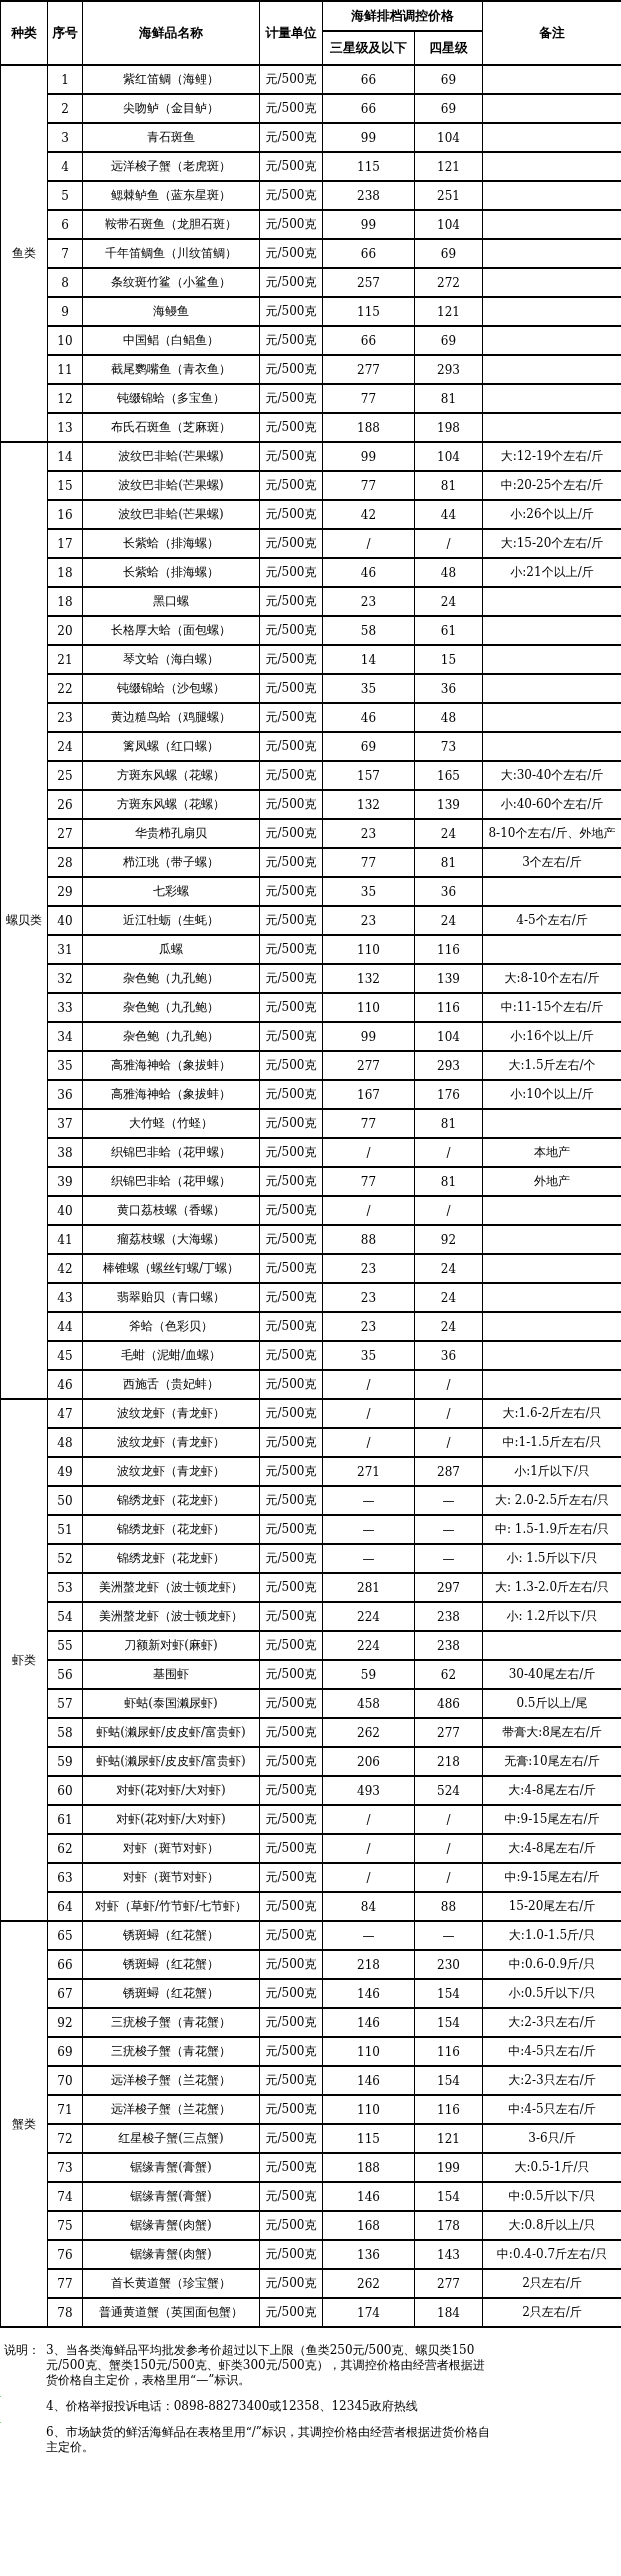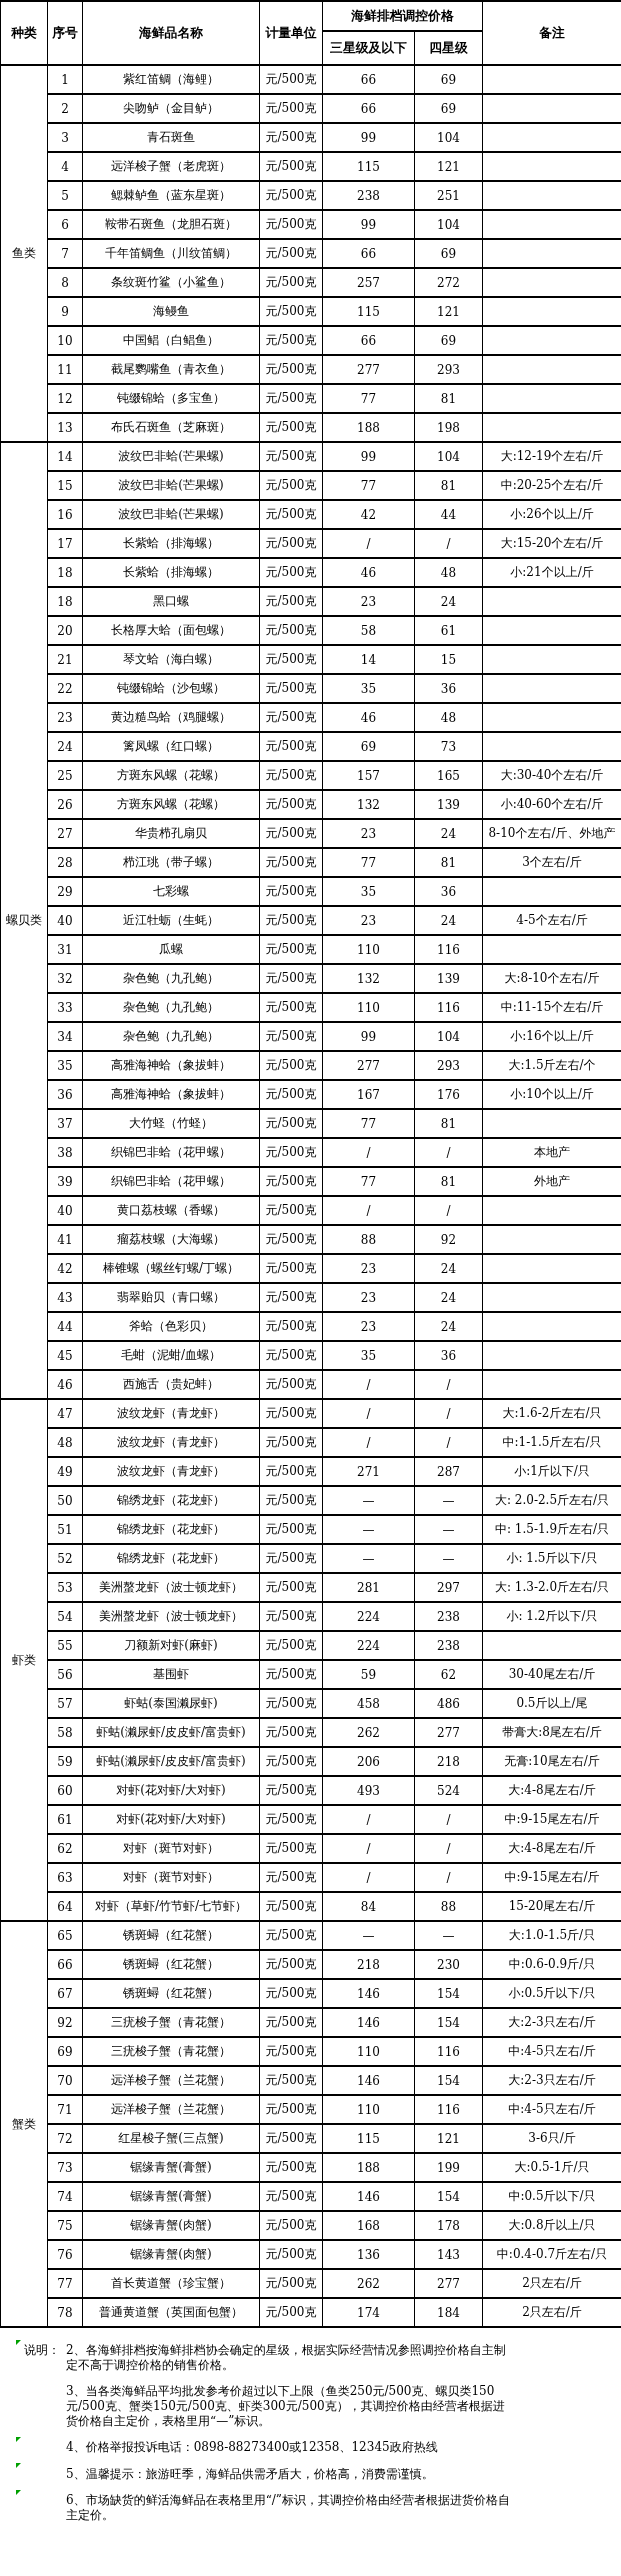--- a/index.html
+++ b/index.html
@@ -39,21 +39,21 @@
   .price-table tbody td { font-size: 12px; }
   td.cat-cell { font-size: 12px; letter-spacing: 0px; padding: 0 0.8px; }
   td.no-cell { font-size: 12px; }
   td.name-cell { font-size: 12px; }
   td.unit-cell { font-size: 12px; }
   td.p-cell { font-size: 12px; }
   td.note-cell { font-size: 11.2px; }
   .footer {
     display: flex;
     align-items: flex-start;
-    padding: 15px 0 0 24px;
+    padding: 15px 0 0 4px;
     font-size: 12px;
     line-height: 15px;
   }
   .footer-label {
     flex: none;
     width: 42px;
     white-space: nowrap;
   }
   .notes { width: 444px; }
   .note {
@@ -727,22 +727,20 @@
           <td class="p-cell">174</td>
           <td class="p-cell">184</td>
           <td class="note-cell">2只左右/斤</td>
         </tr>
       </tbody>
   </table>
 
   <div class="footer">
     <div class="footer-label">说明：</div>
     <div class="notes" id="notes-list">
-        <div class="note"><span class="comment-marker"></span>2、各海鲜排档按海鲜排档协会确定的星级，根据实际经营情况参照调控价格自主制定不高于调控价格的销售价格。</div>
         <div class="note">3、当各类海鲜品平均批发参考价超过以下上限（鱼类250元/500克、螺贝类150元/500克、蟹类150元/500克、虾类300元/500克），其调控价格由经营者根据进货价格自主定价，表格里用“—”标识。</div>
         <div class="note"><span class="comment-marker"></span>4、价格举报投诉电话：0898-88273400或12358、12345政府热线</div>
-        <div class="note"><span class="comment-marker"></span>5、温馨提示：旅游旺季，海鲜品供需矛盾大，价格高，消费需谨慎。</div>
         <div class="note"><span class="comment-marker"></span>6、市场缺货的鲜活海鲜品在表格里用“/”标识，其调控价格由经营者根据进货价格自主定价。</div>
       </div>
   </div>
 
 </div>
 
 
 </body></html>

